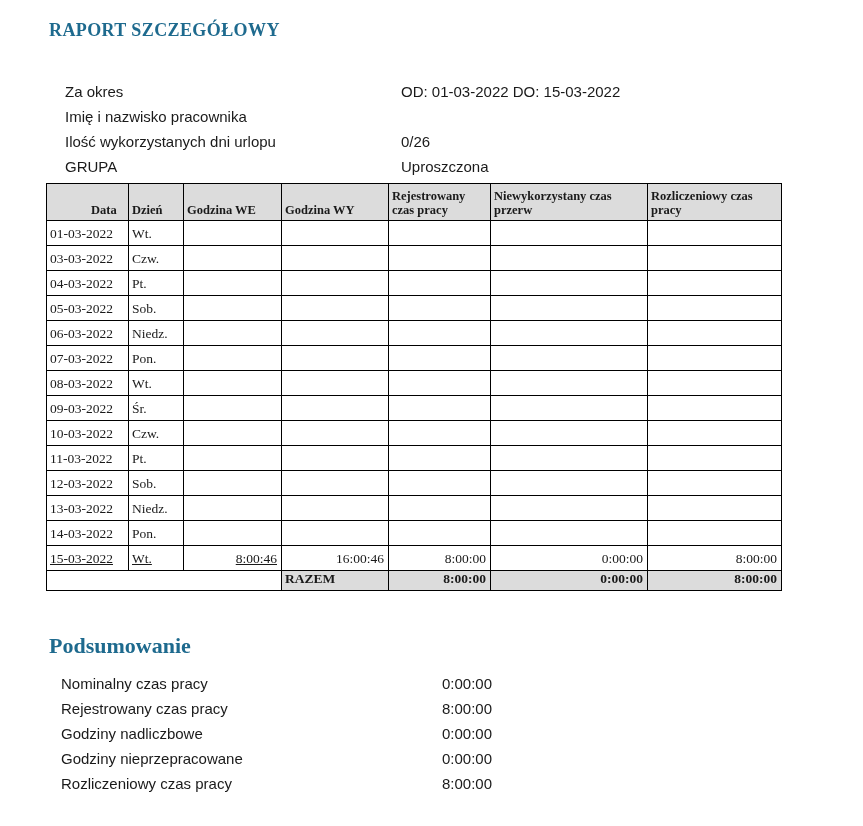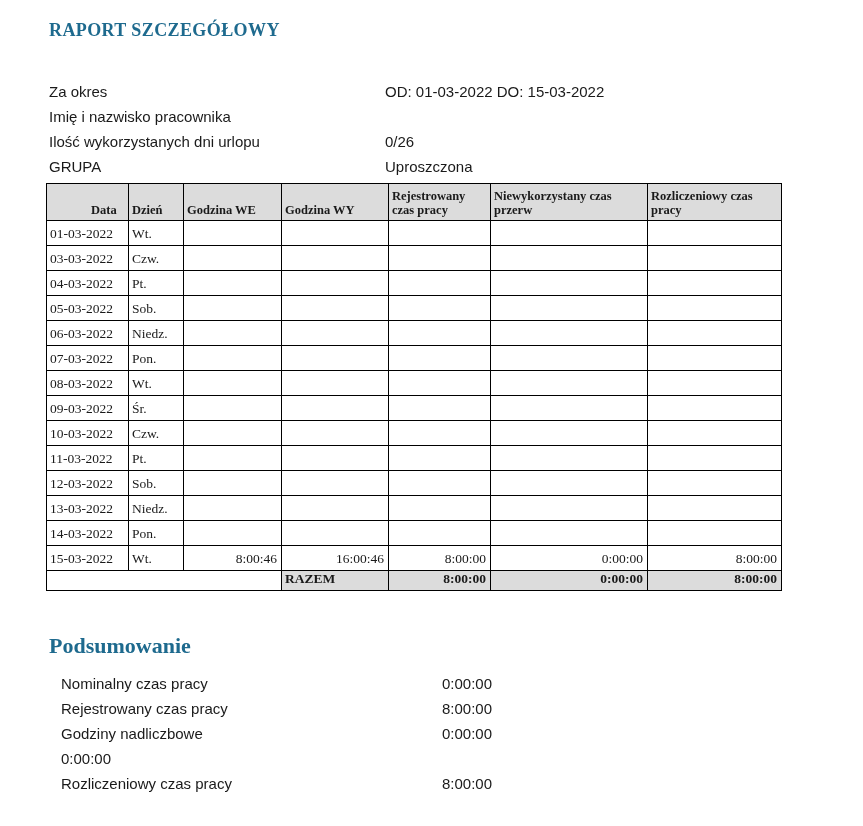--- a/index.html
+++ b/index.html
@@ -10,21 +10,21 @@
     font-family: "Liberation Sans", sans-serif; color: #1a1a1a;
   }
 
   #report-title {
     position: absolute; left: 49px; top: 20px; margin: 0;
     font-family: "Liberation Serif", serif; font-weight: bold;
     font-size: 18px; letter-spacing: 0.4px; color: var(--accent);
   }
 
   #info-section { position: absolute; left: 49px; top: 79px; }
-  .info-row { display: flex; line-height: 25px; font-size: 15px; }
+  .info-row { display: flex; line-height: 25px; font-size: 15px; margin-left: 16px; }
   .info-label { width: 336px; }
   .info-value { white-space: nowrap; }
 
   #time-table {
     position: absolute; left: 46px; top: 183px;
     border-collapse: collapse; table-layout: fixed;
   }
   #time-table th, #time-table td { border: 1px solid var(--grid); overflow: hidden; }
 
   thead th {
@@ -37,21 +37,21 @@
   thead th:first-child { border-left-width: 2px; padding-left: 44px; }
   thead th:last-child  { border-right-width: 2px; }
 
   tbody td {
     height: 25px; font-family: "Liberation Serif", serif; font-size: 13.5px;
     vertical-align: bottom; padding: 0 0 3px 3px; white-space: nowrap;
   }
   tbody td.num { text-align: right; padding: 0 4px 3px 0; }
   tbody td:first-child { border-left-width: 2px; }
   tbody td:last-child  { border-right-width: 2px; }
-  tbody tr:last-child td:nth-child(-n+3) { border-bottom-width: 2px; }
+  tbody tr:last-child td:nth-child(-n+3) { border-bottom-width: 2px; text-decoration: underline; }
 
   tfoot td {
     height: 14px; background: var(--head-bg);
     font-family: "Liberation Serif", serif; font-size: 13.5px; font-weight: bold;
     vertical-align: bottom; border-bottom-width: 2px; white-space: nowrap;
   }
   tfoot td.blank { background: transparent; border: none; }
   tfoot td.total-label { padding: 0 0 3px 3px; border-left-width: 2px; }
   tfoot td.num { text-align: right; padding: 0 4px 3px 0; }
   tfoot td:last-child { border-right-width: 2px; }
@@ -261,19 +261,20 @@
     </div>
     <div class="summary-row">
       <div class="summary-label">Rejestrowany czas pracy</div>
       <div class="summary-value">8:00:00</div>
     </div>
     <div class="summary-row">
       <div class="summary-label">Godziny nadliczbowe</div>
       <div class="summary-value">0:00:00</div>
     </div>
     <div class="summary-row">
+      <div class="summary-label">Godziny nieprzepracowane</div>
       <div class="summary-value">0:00:00</div>
     </div>
     <div class="summary-row">
       <div class="summary-label">Rozliczeniowy czas pracy</div>
       <div class="summary-value">8:00:00</div>
     </div>
   </div>
 
 </body></html>

